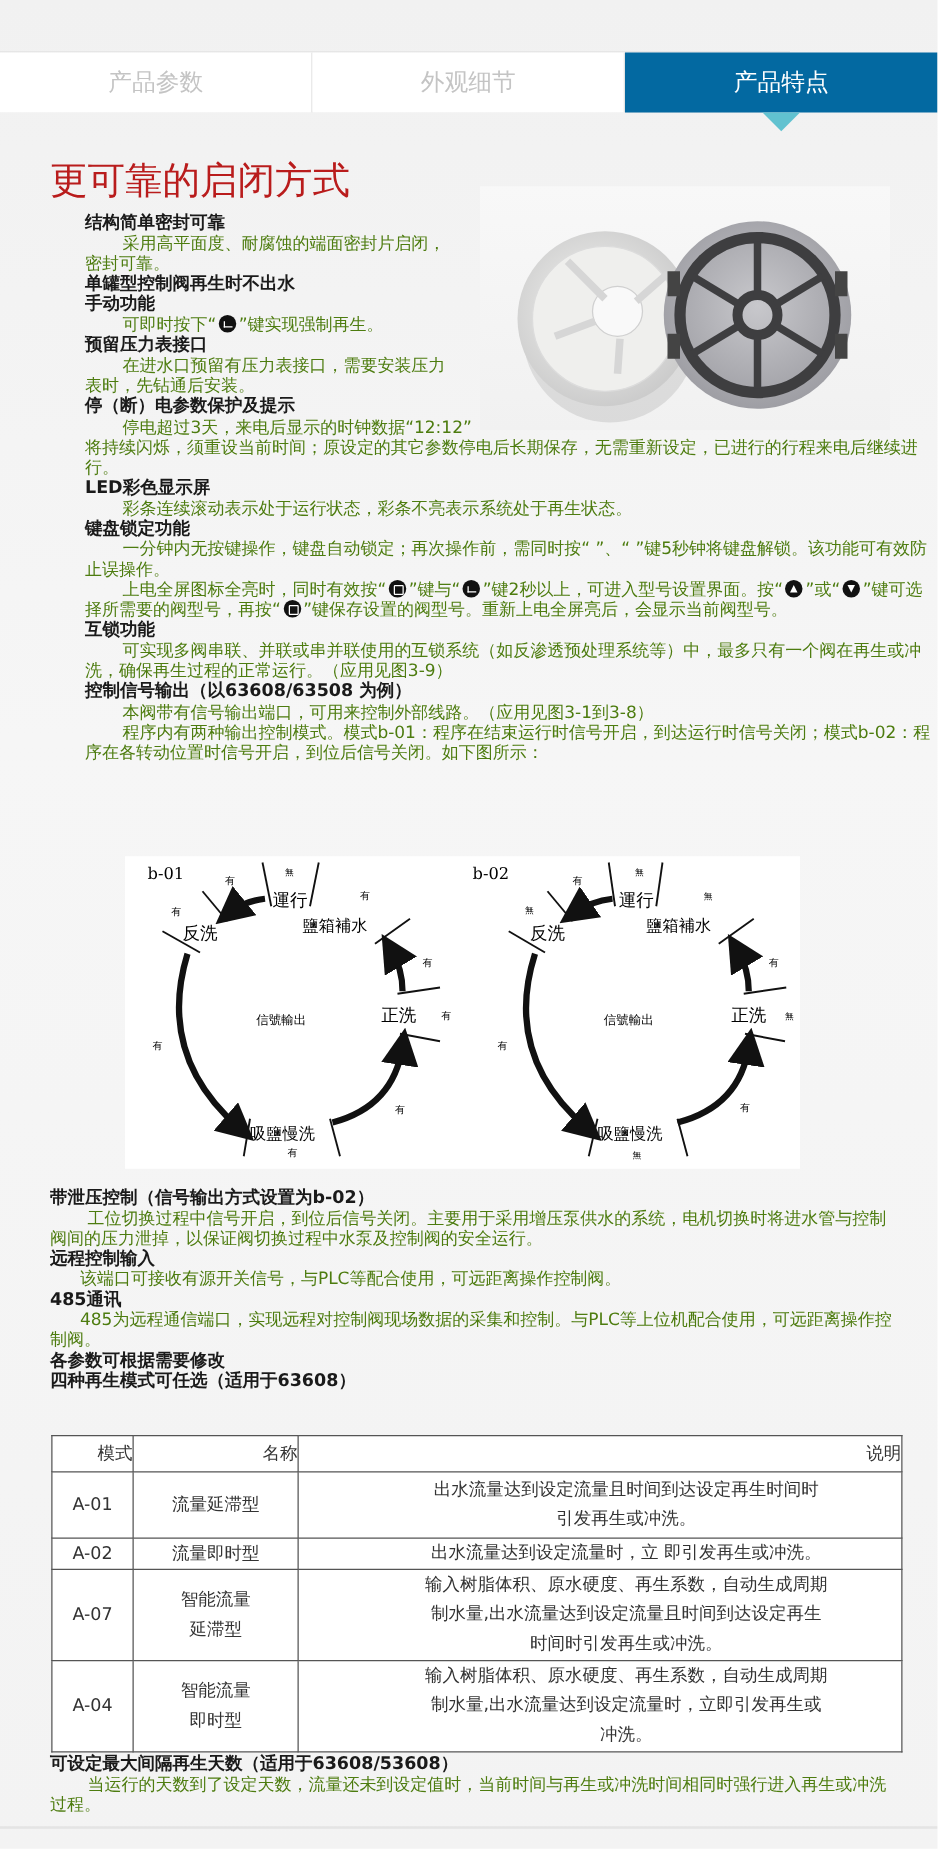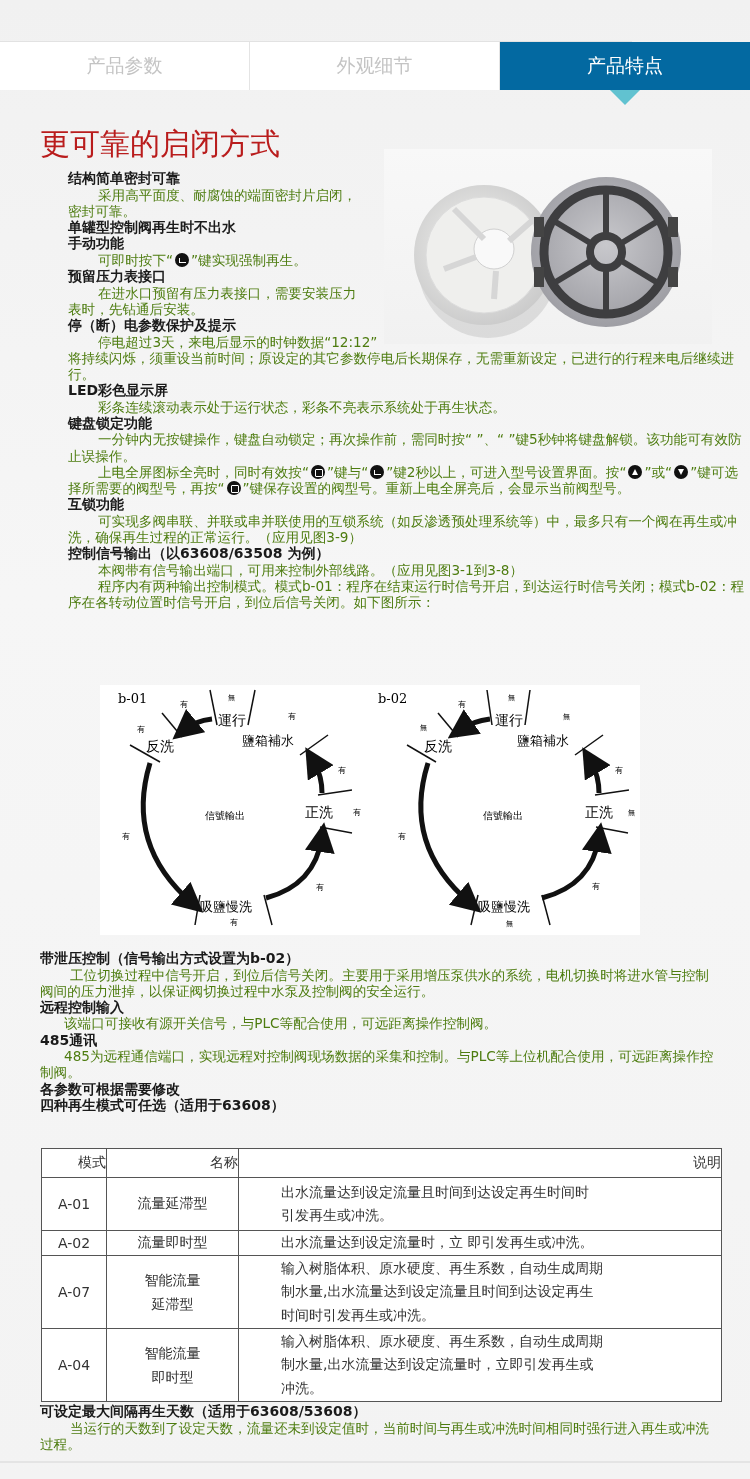--- a/index.html
+++ b/index.html
@@ -47,21 +47,21 @@
   .kbd.up::after { content:""; position:absolute; left:3.5px; top:4px; border-left:3.5px solid transparent; border-right:3.5px solid transparent; border-bottom:6px solid #fff; }
   .kbd.dn::after { content:""; position:absolute; left:3.5px; top:4px; border-left:3.5px solid transparent; border-right:3.5px solid transparent; border-top:6px solid #fff; }
   .kbd.rg::after { content:""; position:absolute; left:4px; top:5px; width:6px; height:4px; border-left:1.3px solid #fff; border-bottom:1.3px solid #fff; }
   .diagrams { position: absolute; left: 100px; top: 685px; width: 540px; height: 250px; background: #fff; }
   .diagrams svg { display: block; }
   .lower { position: absolute; left: 40px; top: 950px; width: 680px; font-size: 13.6px; line-height: 16.2px; }
   table { position: absolute; left: 41px; top: 1148px; width: 681px; border-collapse: collapse; background: #fff; font-size: 14px; color: #333; }
   td, th { border: 1.5px solid #555; font-weight: normal; }
   th { height: 29px; text-align: right; font-size: 14px; margin-top: 40px; }
   td.c { text-align: center; }
-  td.d { padding-left: 42px; line-height: 23.5px; text-align: left; }
+  td.d { padding-left: 42px; line-height: 23.5px; text-align: center; }
   .last { position: absolute; left: 40px; top: 1403px; width: 680px; font-size: 13.6px; line-height: 16.2px; }
   .bottom-line { position: absolute; left: 0; top: 1461px; width: 750px; height: 2px; background: #e4e4e4; }
   svg text { font-family: "DejaVu Serif", serif; }
 </style>
 </head>
 <body>
 
 <div class="tabs">
   <div class="tab">产品参数</div>
   <div class="tab">外观细节</div>

